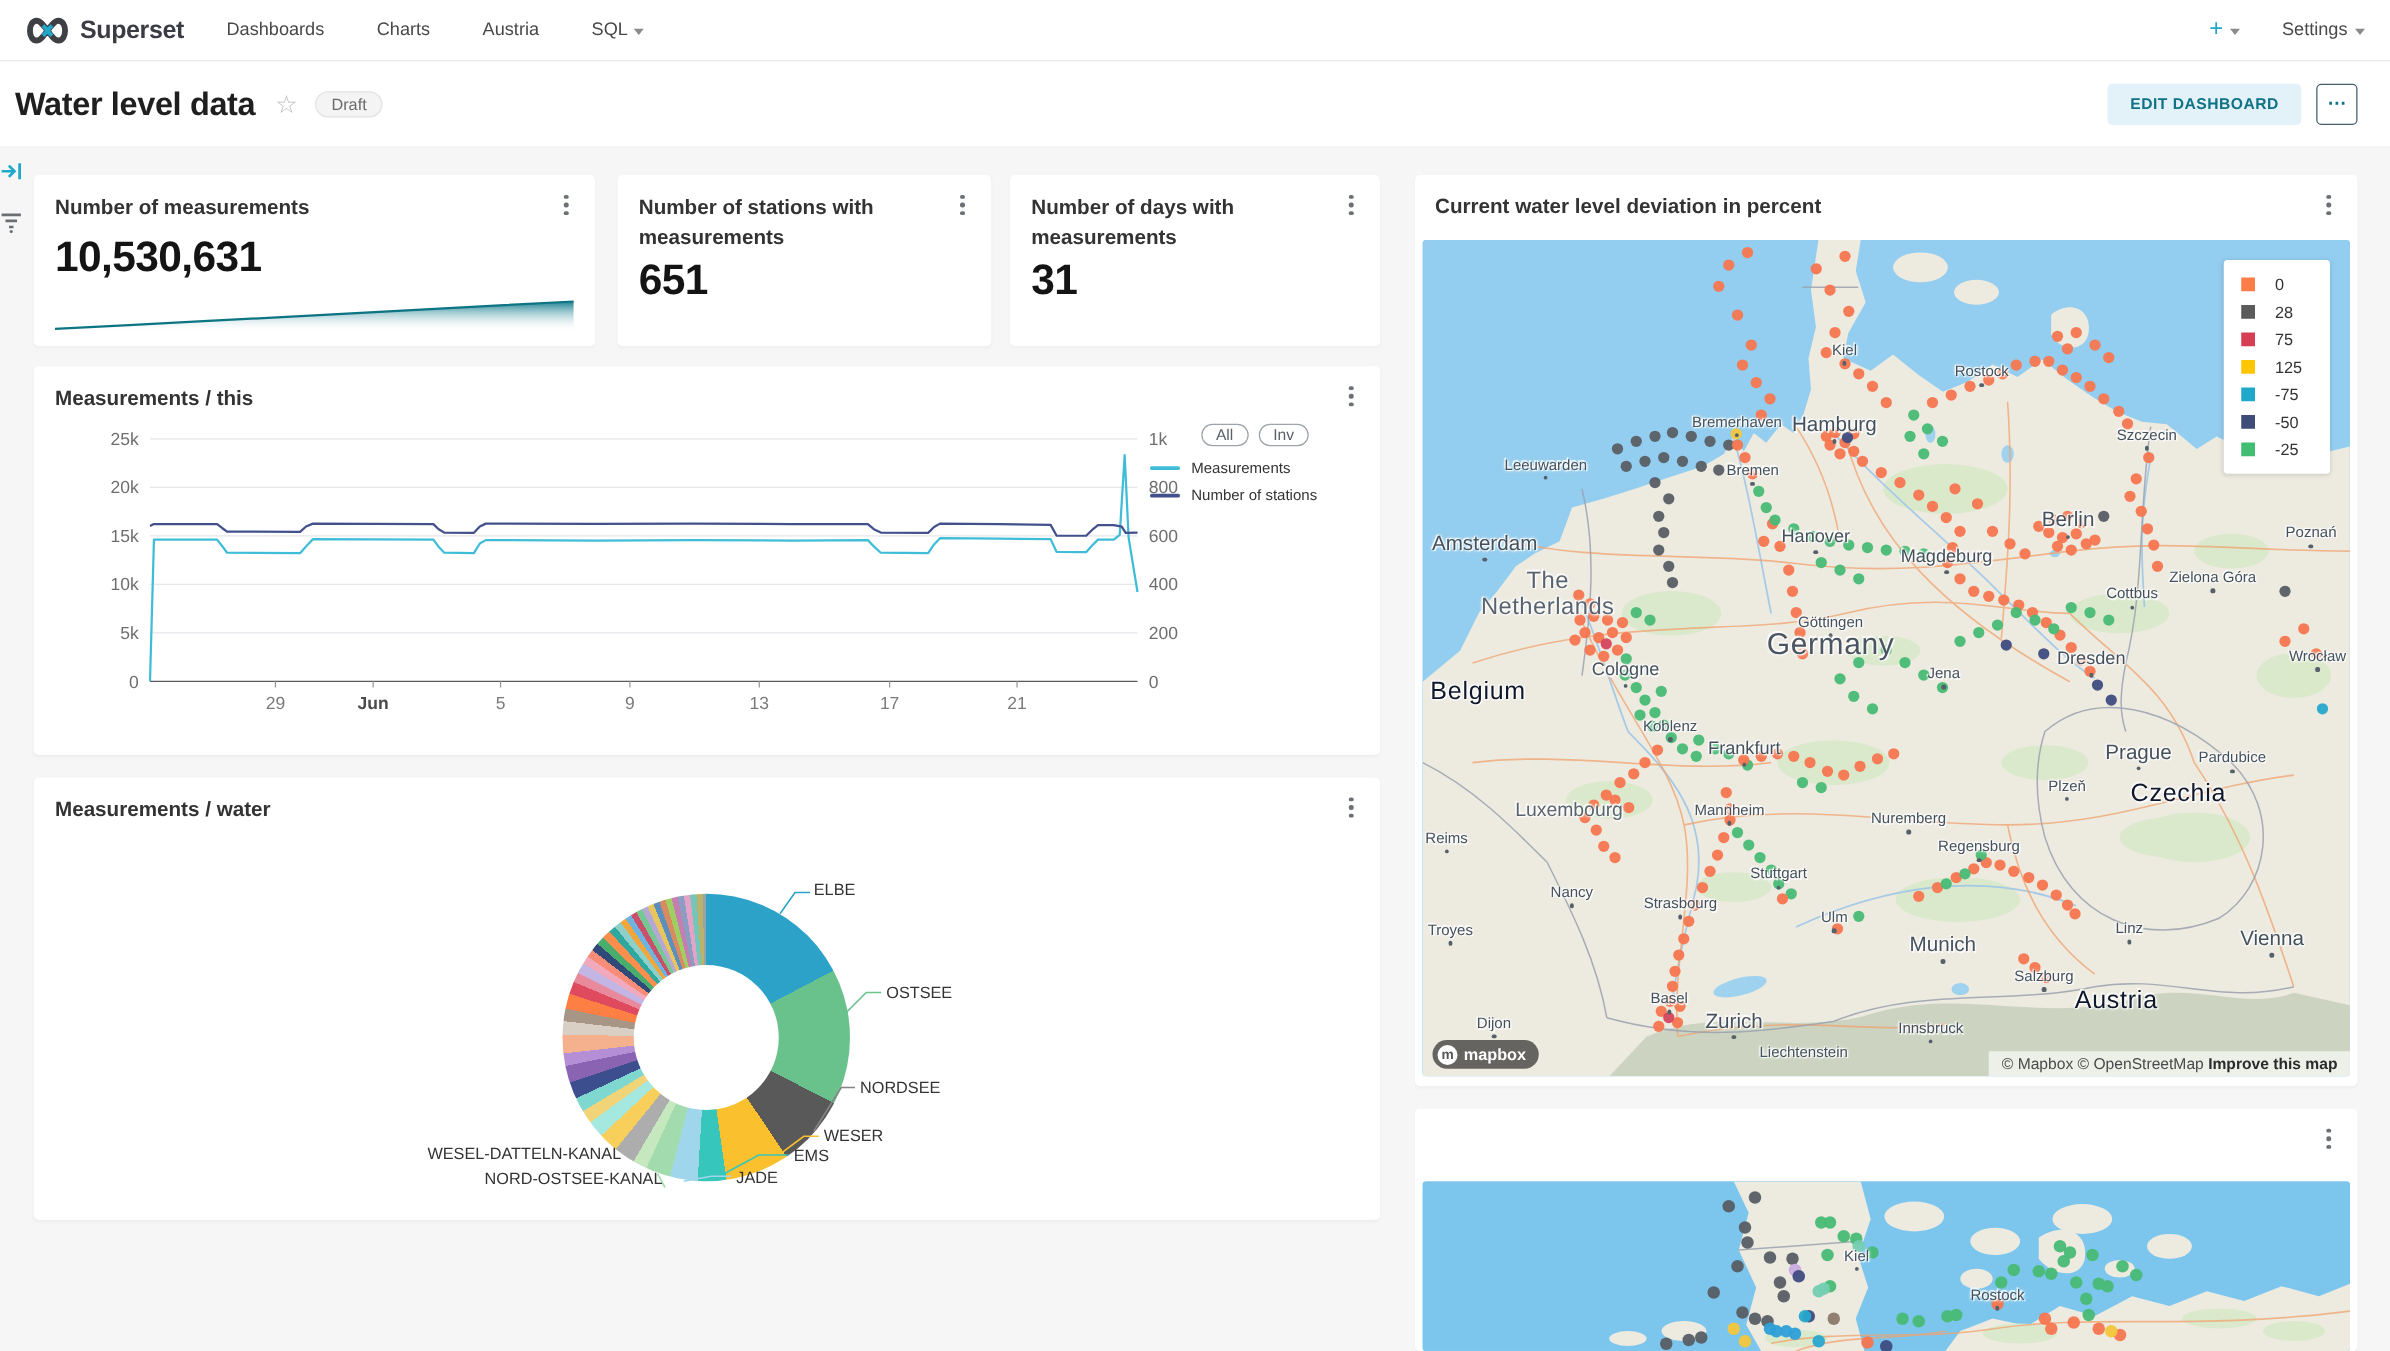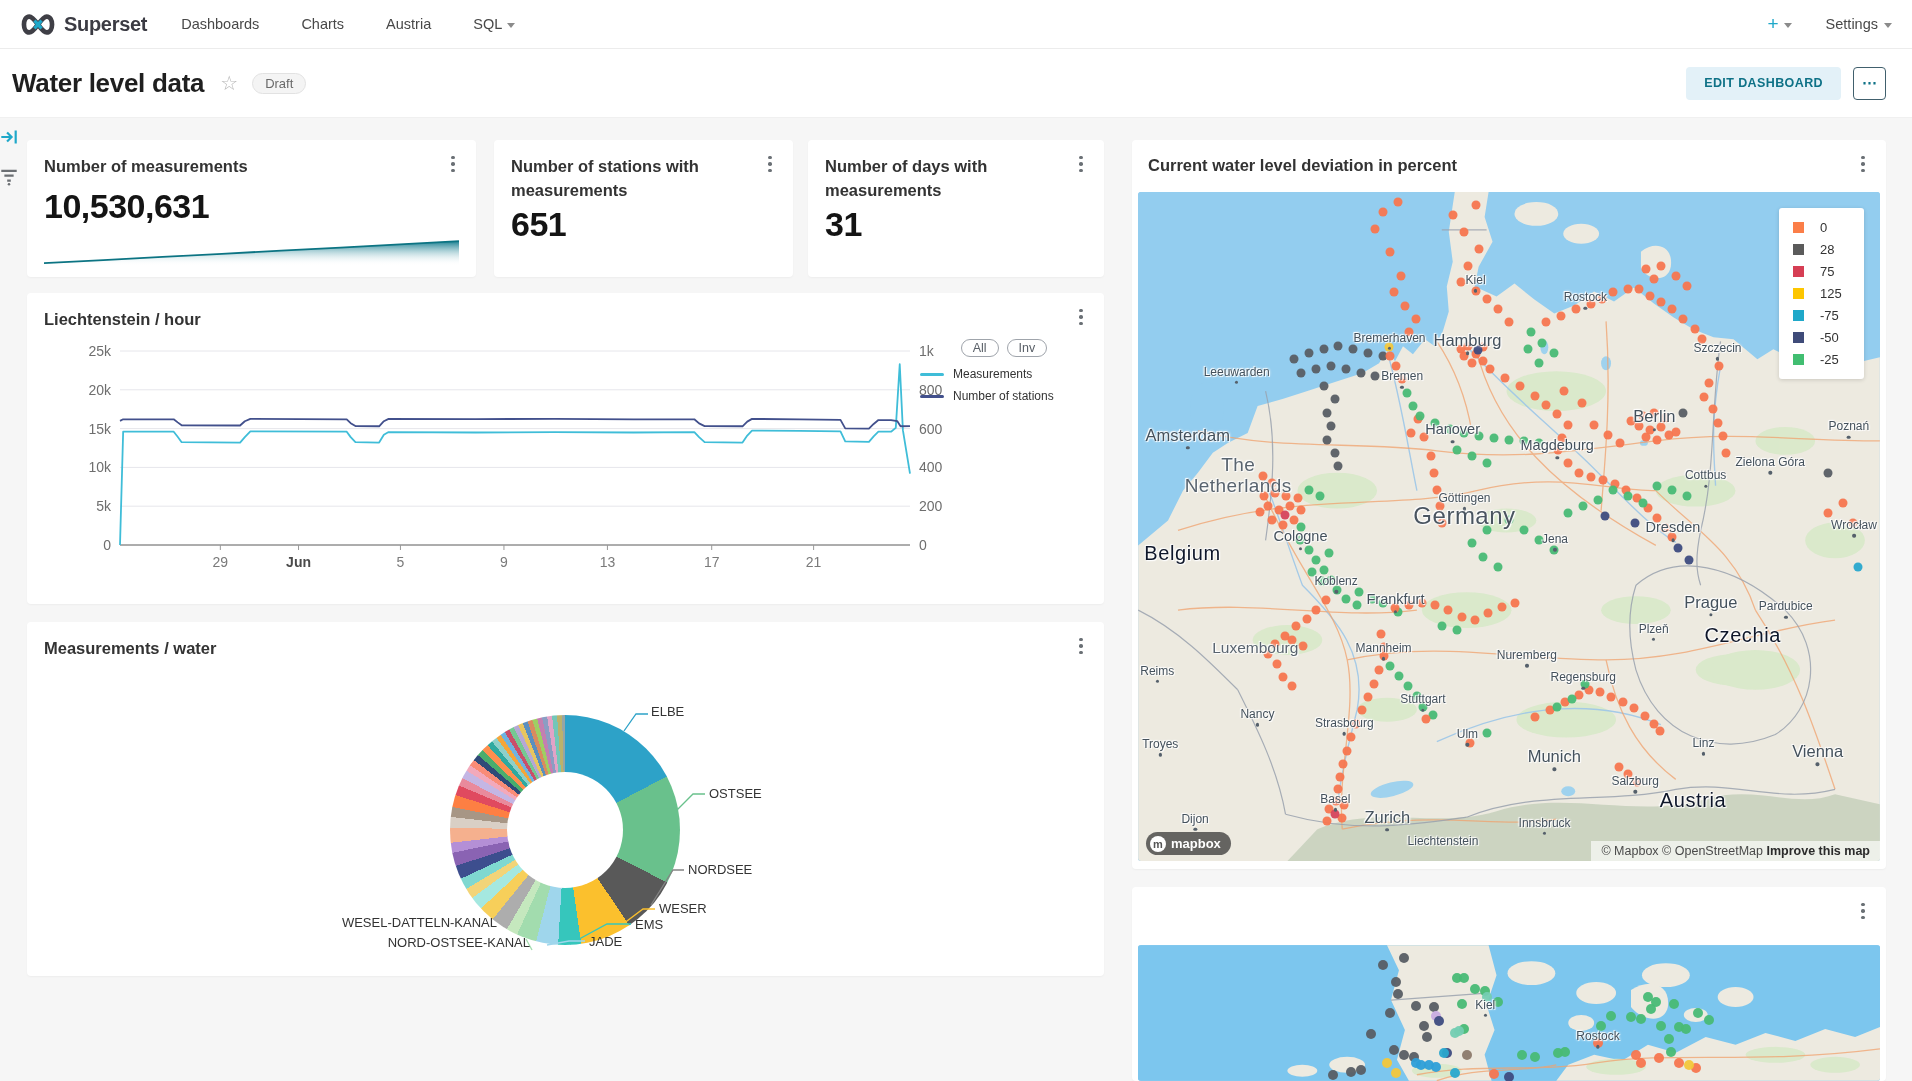--- a/index.html
+++ b/index.html
@@ -185,21 +185,21 @@
   <div class="card-title" style="width:230px">Number of days with measurements</div>
   <div class="kebab">
       <i></i>
       <i></i>
       <i></i>
     </div>
   <div class="big-number" style="margin-top:2px">31</div>
 </section>
 
 <section class="card" id="card-hour">
-  <div class="card-title">Liechtenstein / hour</div>
+  <div class="card-title">Measurements / this</div>
   <div class="kebab">
       <i></i>
       <i></i>
       <i></i>
     </div>
   <div id="hour-chart-svg"><svg width="1060" height="252" viewBox="0 0 1060 252">
         <line x1="85" y1="16" x2="875" y2="16" stroke="#E6E6EB" stroke-width="1"></line>
         <text x="76" y="21" text-anchor="end" font-size="14" fill="#6E6E6E">25k</text>
         <text x="884" y="21" text-anchor="start" font-size="14" fill="#6E6E6E">1k</text>
         <line x1="85" y1="54.8" x2="875" y2="54.8" stroke="#E6E6EB" stroke-width="1"></line>

